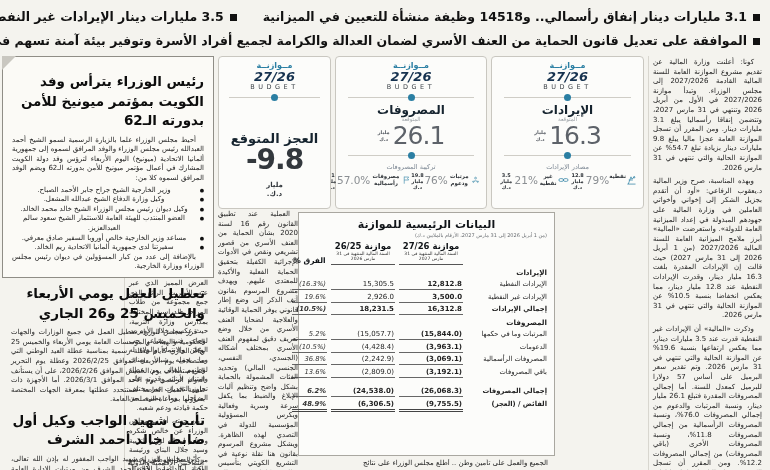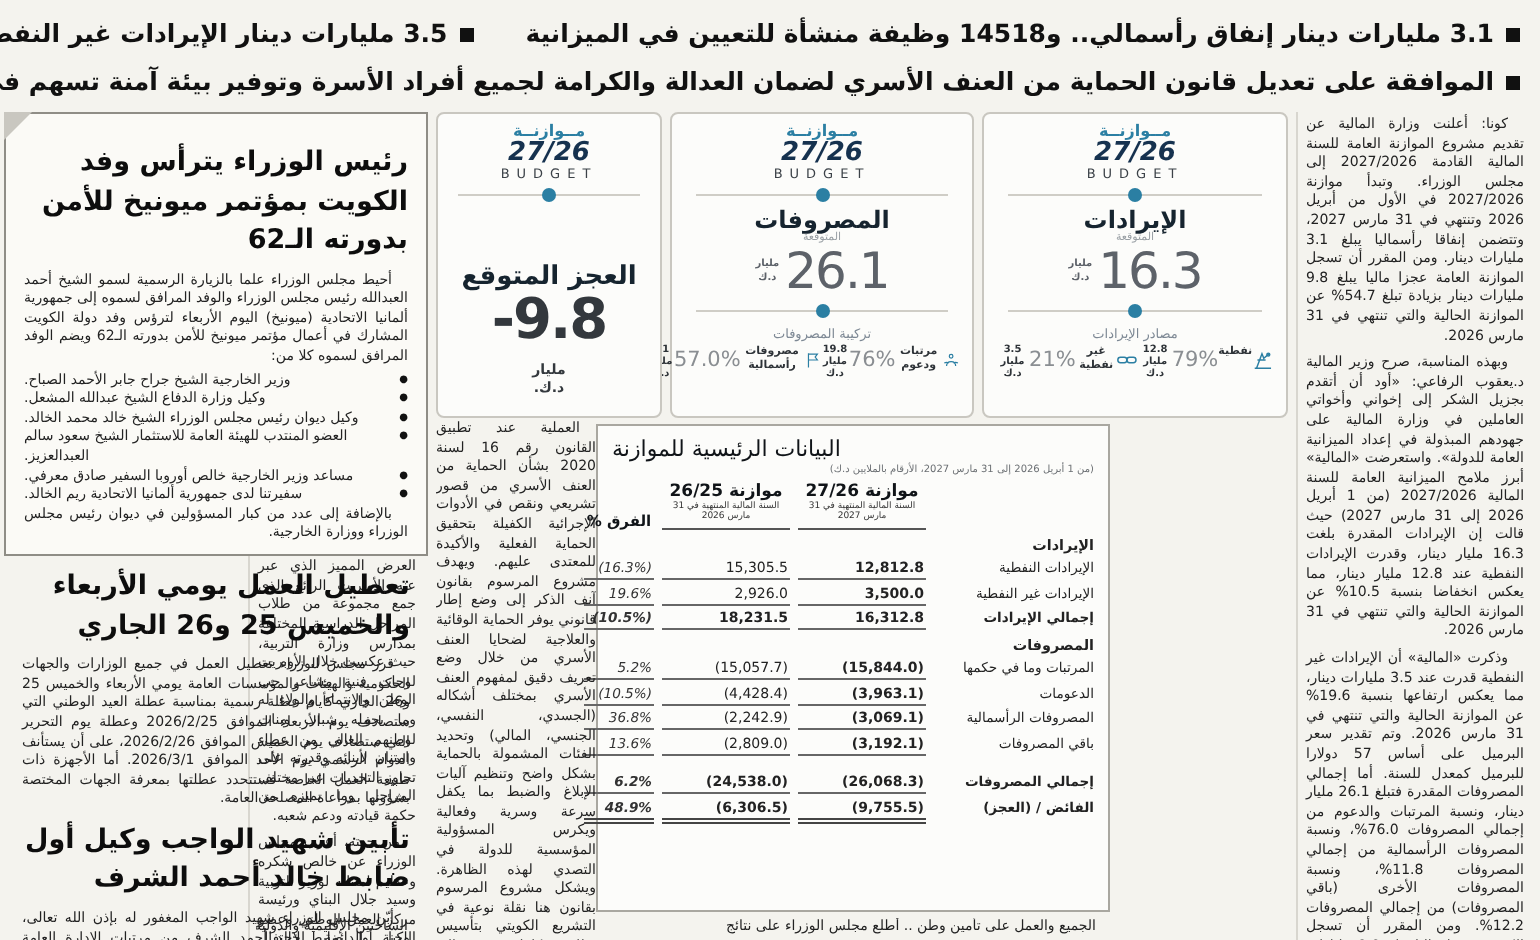--- a/index.html
+++ b/index.html
@@ -46,21 +46,21 @@
   .items { display:flex; width:100%; justify-content:space-around; }
   .item { display:flex; align-items:flex-start; line-height:1.15; }
   .item .ilabel { font-size:5.5px; font-weight:bold; color:#2e3338; text-align:center; }
   .item .ipct { font-size:10.5px; color:#8a8e92; margin:1px 0; }
   .item .iamt { font-size:5px; font-weight:bold; color:#2e3338; text-align:center; }
   .icon16 { width:15px; height:14px; }
   .icon16 svg { width:100%; height:100%; stroke:#2b7fa3; fill:none; stroke-width:1.6; }
 
   
   .btable { position:absolute; top:212px; right:215px; width:257px; height:244px; background:#fcfcfa; border:1px solid #a9a7a0; padding:5px 7px; }
-  .btitle { font-size:11px; font-weight:normal; color:#101418; text-align:left; }
+  .btitle { font-size:11px; font-weight:bold; color:#101418; text-align:center; }
   .bsub { font-size:5px; color:#6b6f73; text-align:right; margin:1px 0 4px; }
   .tgrid { display:grid; grid-template-columns:80px 64px 64px 35px; column-gap:4px; direction:rtl; }
   .thead { font-size:8.5px; font-weight:bold; color:#101418; text-align:center; line-height:1.1; }
   .thsub { font-size:4.5px; font-weight:normal; color:#333; display:block; margin-top:1px; border-bottom:1px solid #555; padding-bottom:2px; }
   .trow { display:contents; }
   .tlabel { font-size:6.8px; color:#222; text-align:right; padding:2.5px 0 1px; white-space:nowrap; }
   .tlabel.sec { font-weight:bold; font-size:7.2px; }
   .tnum { font-size:7px; color:#222; direction:ltr; text-align:right; border-bottom:1px solid #666; padding:2.5px 1px 1px; white-space:nowrap; }
   .tnum.c27 { font-weight:bold; }
   .tdiff { font-size:6.8px; font-style:italic; color:#333; direction:ltr; text-align:right; border-bottom:1px solid #666; padding:2.5px 1px 1px; }
@@ -73,21 +73,21 @@
   .under-mid { position:absolute; top:459px; right:566px; width:76px; font-size:7px; color:#222; white-space:nowrap; overflow:hidden; }
 
   
   .leftzone { position:absolute; top:56px; left:2px; width:212px; bottom:0; }
   .boxed { position:relative; border:1px solid #8f8d86; background:#fbfaf6; padding:15px 9px 5px; }
   .fold { position:absolute; top:-1px; left:-1px; width:0; height:0; border-top:14px solid #c9c7c0; border-right:14px solid transparent; }
   .art-title { font-size:13.5px; font-weight:bold; color:#0d0d0d; line-height:1.45; text-align:right; margin-bottom:5px; }
   .art-body { font-size:7px; line-height:9.6px; color:#222; text-align:justify; }
   .art-body p { text-indent:8px; }
   .blist { list-style:none; margin-top:2px; }
-  .blist li { position:relative; padding-right:8px; font-size:7px; line-height:9.6px; text-align:left; }
+  .blist li { position:relative; padding-right:8px; font-size:7px; line-height:9.6px; text-align:center; }
   .blist li:before { content:"●"; position:absolute; right:0; top:0; font-size:5px; color:#111; }
   .art2, .art3 { padding:6px 9px 0; }
 </style>
 </head>
 <body>
 
 <div class="page">
 
   <div class="masthead">
     <div class="head-line">

